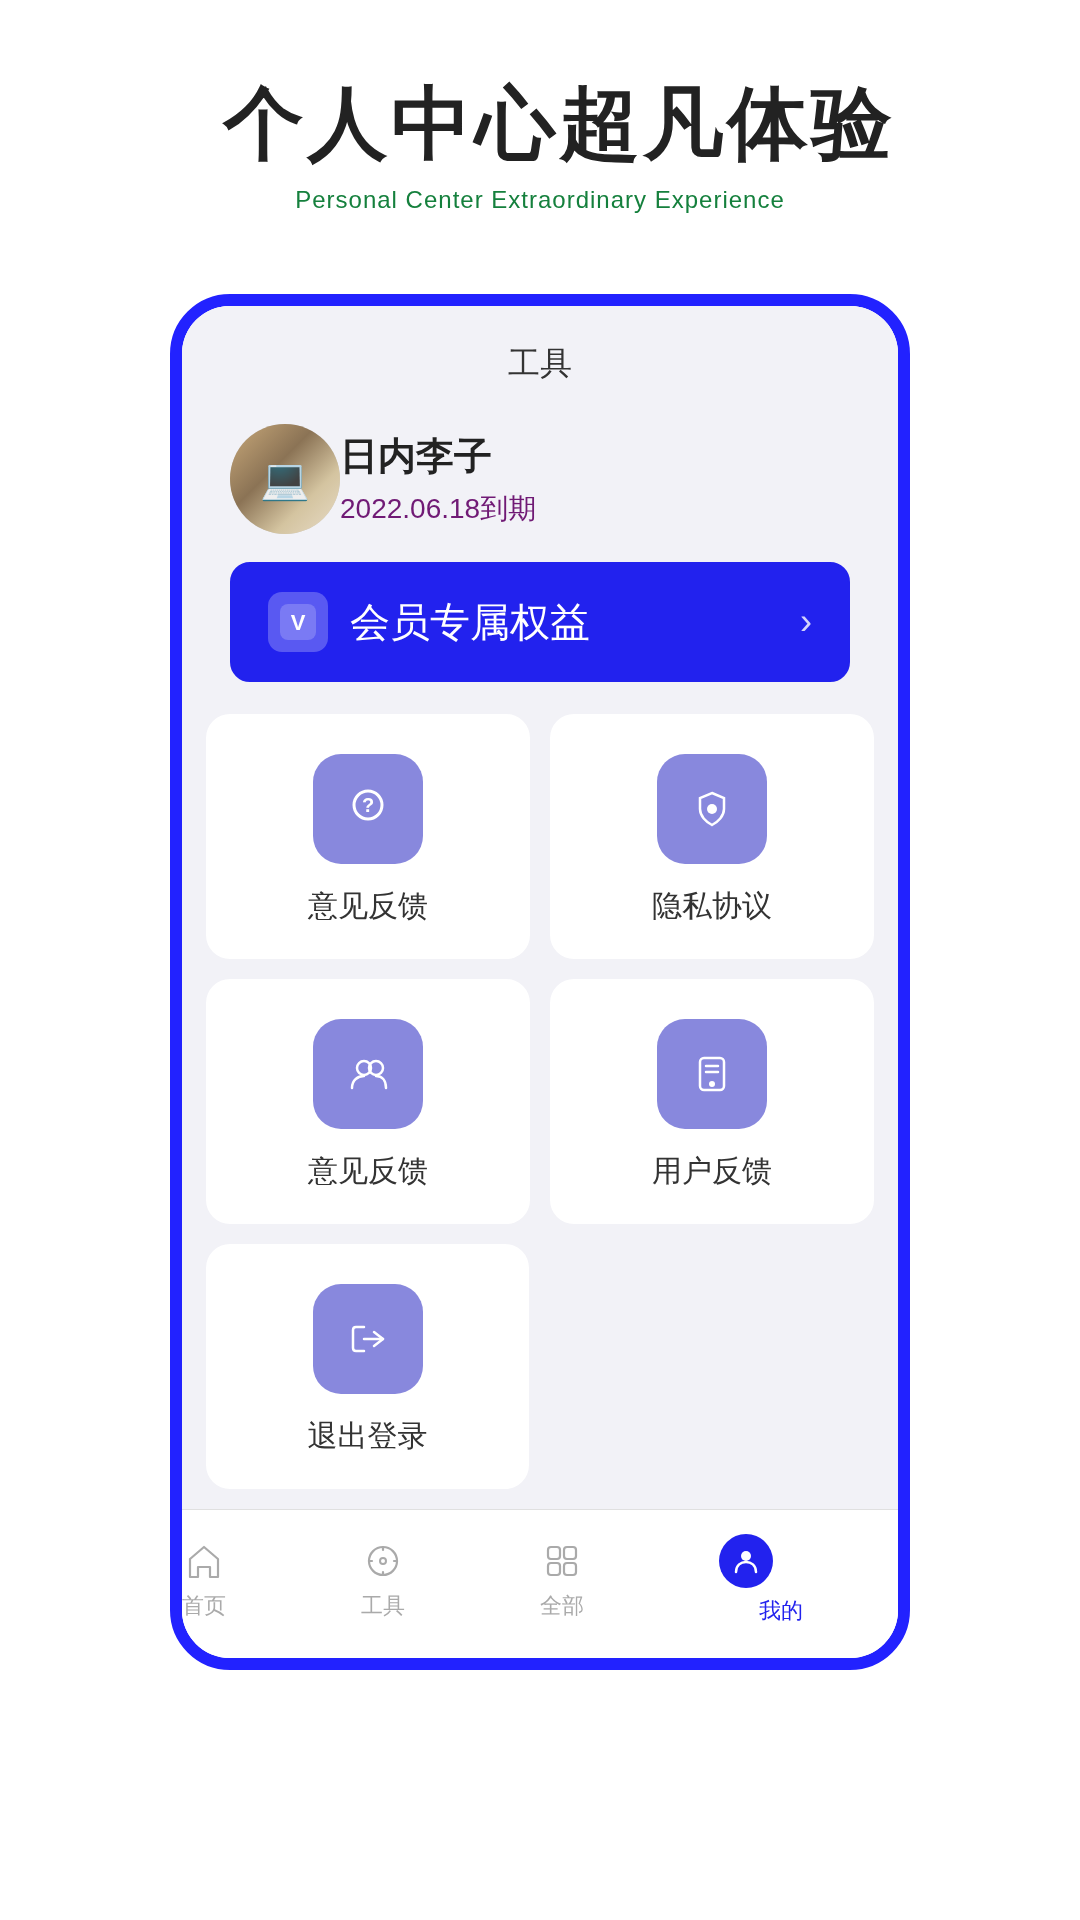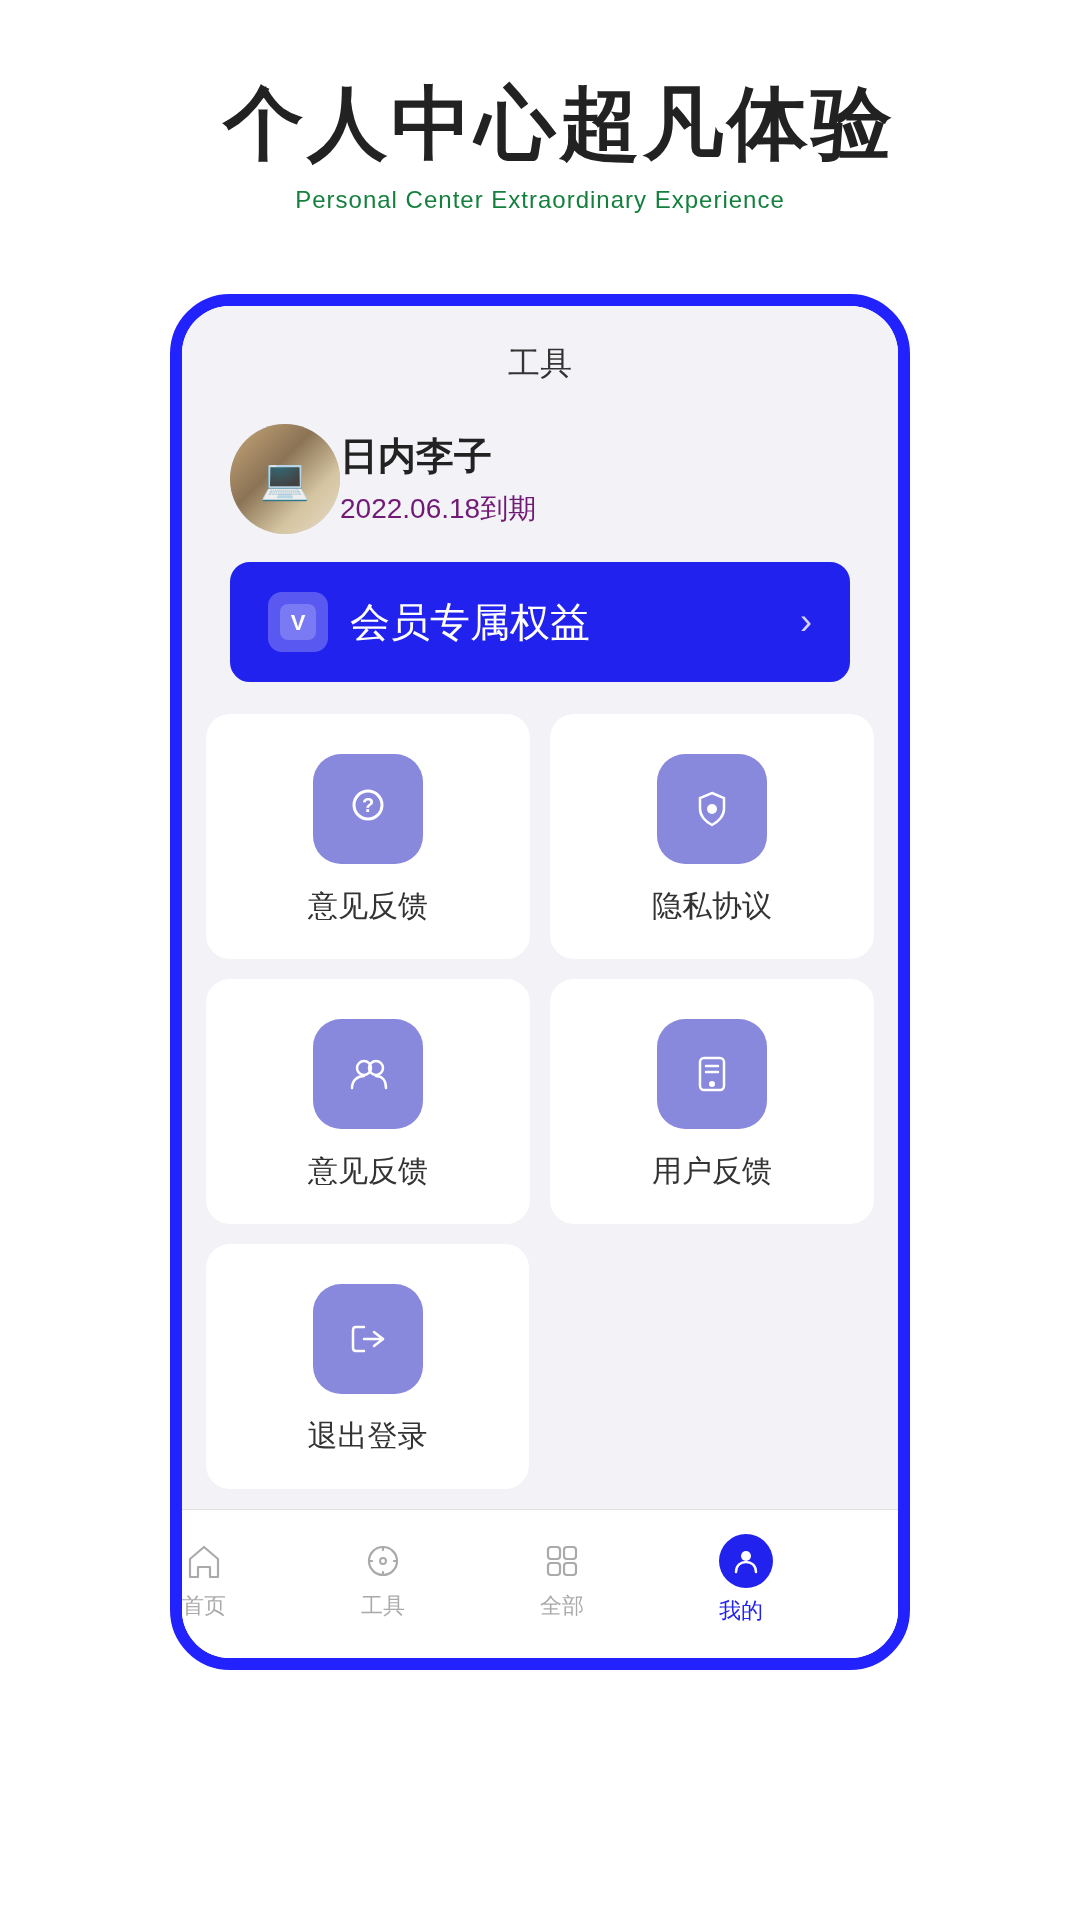--- a/index.html
+++ b/index.html
@@ -221,20 +221,21 @@
       flex: 1;
     }
 
     .nav-label {
       font-size: 22px;
       color: #aaaaaa;
     }
 
     .nav-label.active {
       color: #2222ee;
+      margin-left: 40px;
     }
 
     .nav-active-dot {
       width: 54px;
       height: 54px;
       border-radius: 50%;
       background: #2222ee;
       display: flex;
       align-items: center;
       justify-content: center;

